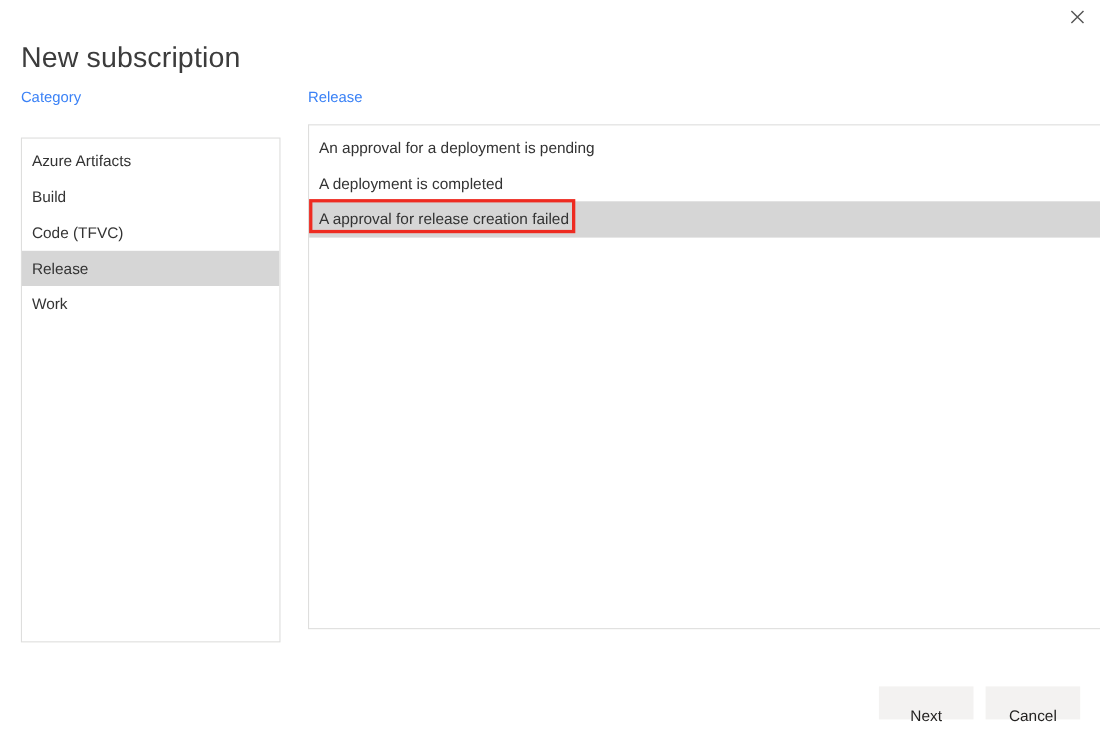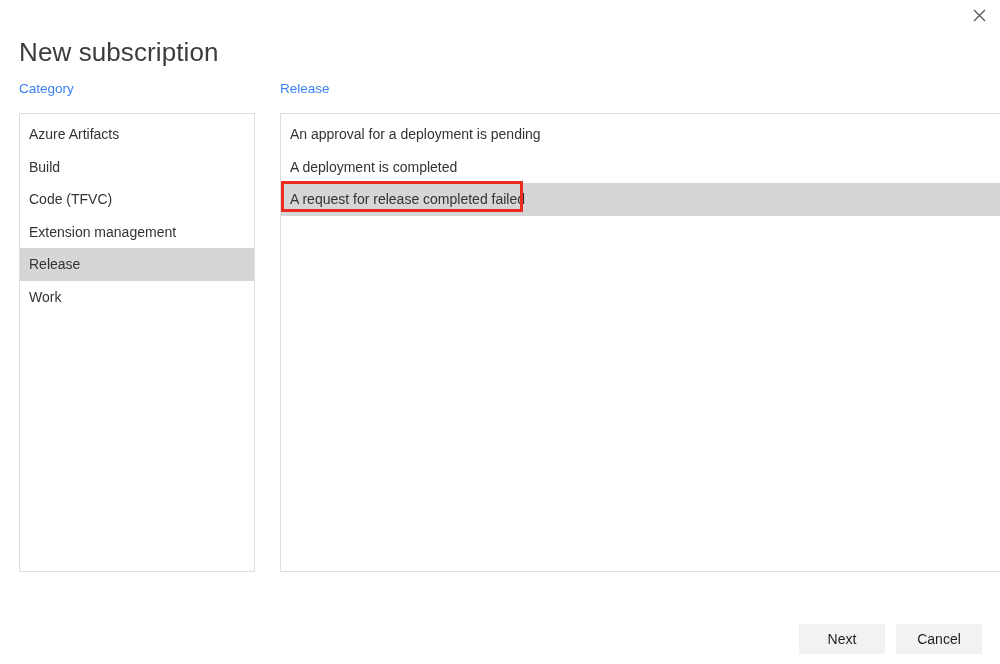--- a/index.html
+++ b/index.html
@@ -63,21 +63,21 @@
   
   .listbox {
     position: absolute;
     top: 113px;
     height: 459px;
     background: #ffffff;
     border: 1px solid #dededd;
     box-sizing: border-box;
     overflow: hidden;
   }
-  .listbox.category-box { left: 19px;  width: 236px; }
+  .listbox.category-box { left: 19px;  width: 236px; margin-top: 12px; }
   .listbox.template-box { left: 280px; width: 733px; }
 
   .list-item {
     height: 32.5px;
     display: flex;
     align-items: center;
     padding-left: 9px;
     font-size: 14px;
     color: #333333;
     line-height: 32.5px;
@@ -116,21 +116,21 @@
   }
   .btn {
     width: 86px;
     height: 30px;
     background: #f3f2f1;
     border: none;
     font-family: "Liberation Sans", sans-serif;
     font-size: 14px;
     color: #201f1e;
     cursor: pointer;
-    padding: 0;
+    padding: 11px;
     line-height: 30px;
     text-align: center;
   }
 </style>
 </head>
 <body>
 
 <button class="close-btn">
   <span>
     <svg width="13" height="13" viewBox="0 0 13 13" aria-hidden="true">
@@ -147,40 +147,37 @@
 <div class="listbox category-box" id="category-listbox">
     <div class="list-item">
       <span>Azure Artifacts</span>
     </div>
     <div class="list-item">
       <span>Build</span>
     </div>
     <div class="list-item">
       <span>Code (TFVC)</span>
     </div>
-    <div class="list-item">
-      <span>Extension management</span>
-    </div>
     <div class="list-item selected">
       <span>Release</span>
     </div>
     <div class="list-item">
       <span>Work</span>
     </div>
   </div>
 
 <div class="listbox template-box" id="template-listbox">
     <div class="list-item">
       <span>An approval for a deployment is pending</span>
     </div>
     <div class="list-item">
       <span>A deployment is completed</span>
     </div>
     <div class="list-item selected">
-      <span>A request for release completed failed</span>
+      <span>A approval for release creation failed</span>
     </div>
   </div>
 
 <div class="annotation-box"></div>
 
 <div class="footer-buttons">
   <button class="btn">Next</button>
   <button class="btn">Cancel</button>
 </div>
 

